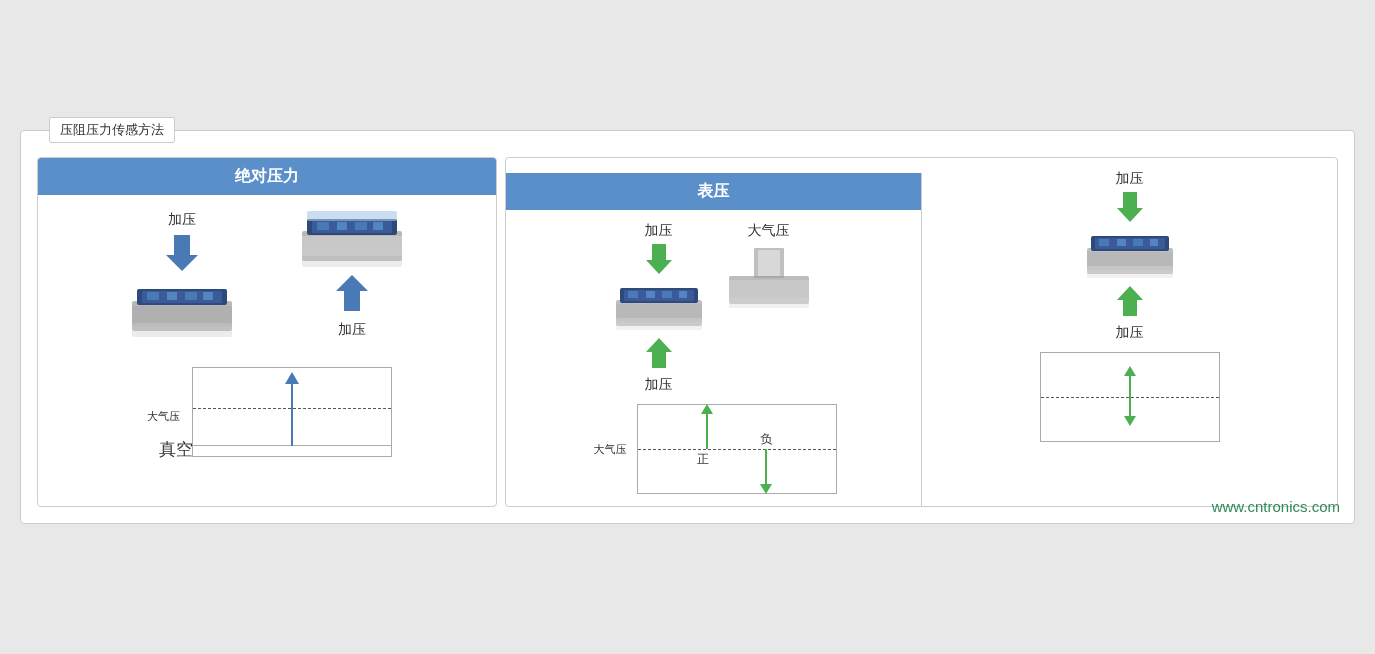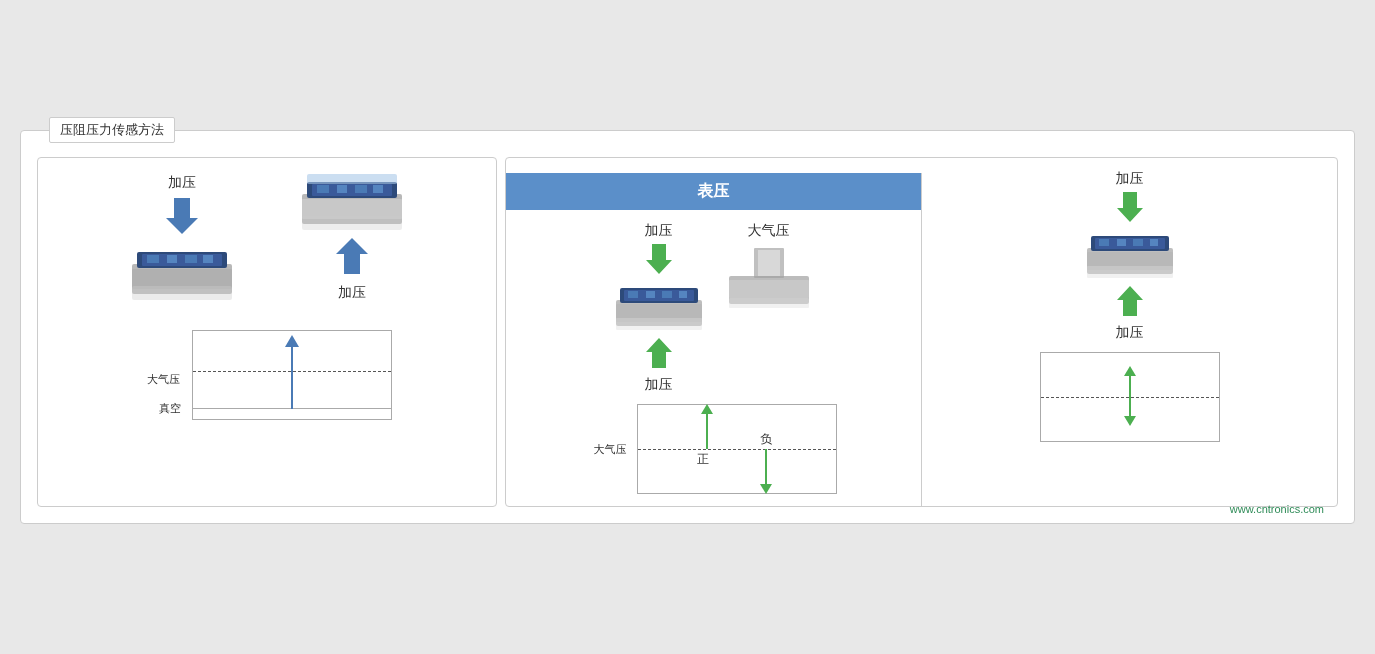--- a/index.html
+++ b/index.html
@@ -114,22 +114,22 @@
     .chart-area-gauge {
       border: 1px solid #aaa;
       width: 200px;
       height: 90px;
       position: relative;
       margin-top: 6px;
     }
     .watermark {
       position: absolute;
       bottom: 8px;
-      right: 30px;
-      font-size: 11px;
+      right: 14px;
+      font-size: 15px;
       color: #2e8b57;
     }
     
     .sensor-img {
       width: 110px;
       height: 58px;
     }
     .sensor-img-sm {
       width: 90px;
       height: 52px;
@@ -174,20 +174,21 @@
   </style>
 </head>
 <body>
 
 <div class="outer-container">
   <div class="page-title">压阻压力传感方法</div>
 
   <div class="main-content">
 
     <div class="panel panel-left">
+      <div class="panel-header">绝对压力</div>
       <div class="panel-body">
         <div class="abs-devices">
 
           <div class="device-col">
             <span class="label-text">加压</span>
             <div>
               <svg width="36" height="36" viewBox="0 0 36 36">
                 <polygon points="10,0 26,0 26,20 34,20 18,36 2,20 10,20" fill="#4a7ab5"></polygon>
               </svg>
             </div>
@@ -234,21 +235,21 @@
         </div>
 
         <div style="position:relative; margin-top:8px; margin-left:50px;">
           <div class="chart-area">
 
             <div class="chart-dashed-line" style="top:45%;">
               <span class="chart-label">大气压</span>
             </div>
 
             <div style="position:absolute; border-top:1px solid #aaa; width:100%; bottom:10px;">
-              <span style="position:absolute; font-size:11px; color:#333; left:-34px; top:-8px;">真空</span>
+              <span style="position:absolute; font-size:17px; color:#333; left:-34px; top:-8px;">真空</span>
             </div>
 
             <div style="position:absolute; left:50%; bottom:10px; transform:translateX(-50%); display:flex; flex-direction:column-reverse; align-items:center;">
               <div style="width:2px; height:62px; background:#4a7ab5;"></div>
               <div style="width:0;height:0;border-left:7px solid transparent;border-right:7px solid transparent;border-bottom:12px solid #4a7ab5;"></div>
             </div>
           </div>
         </div>
       </div>
     </div>

